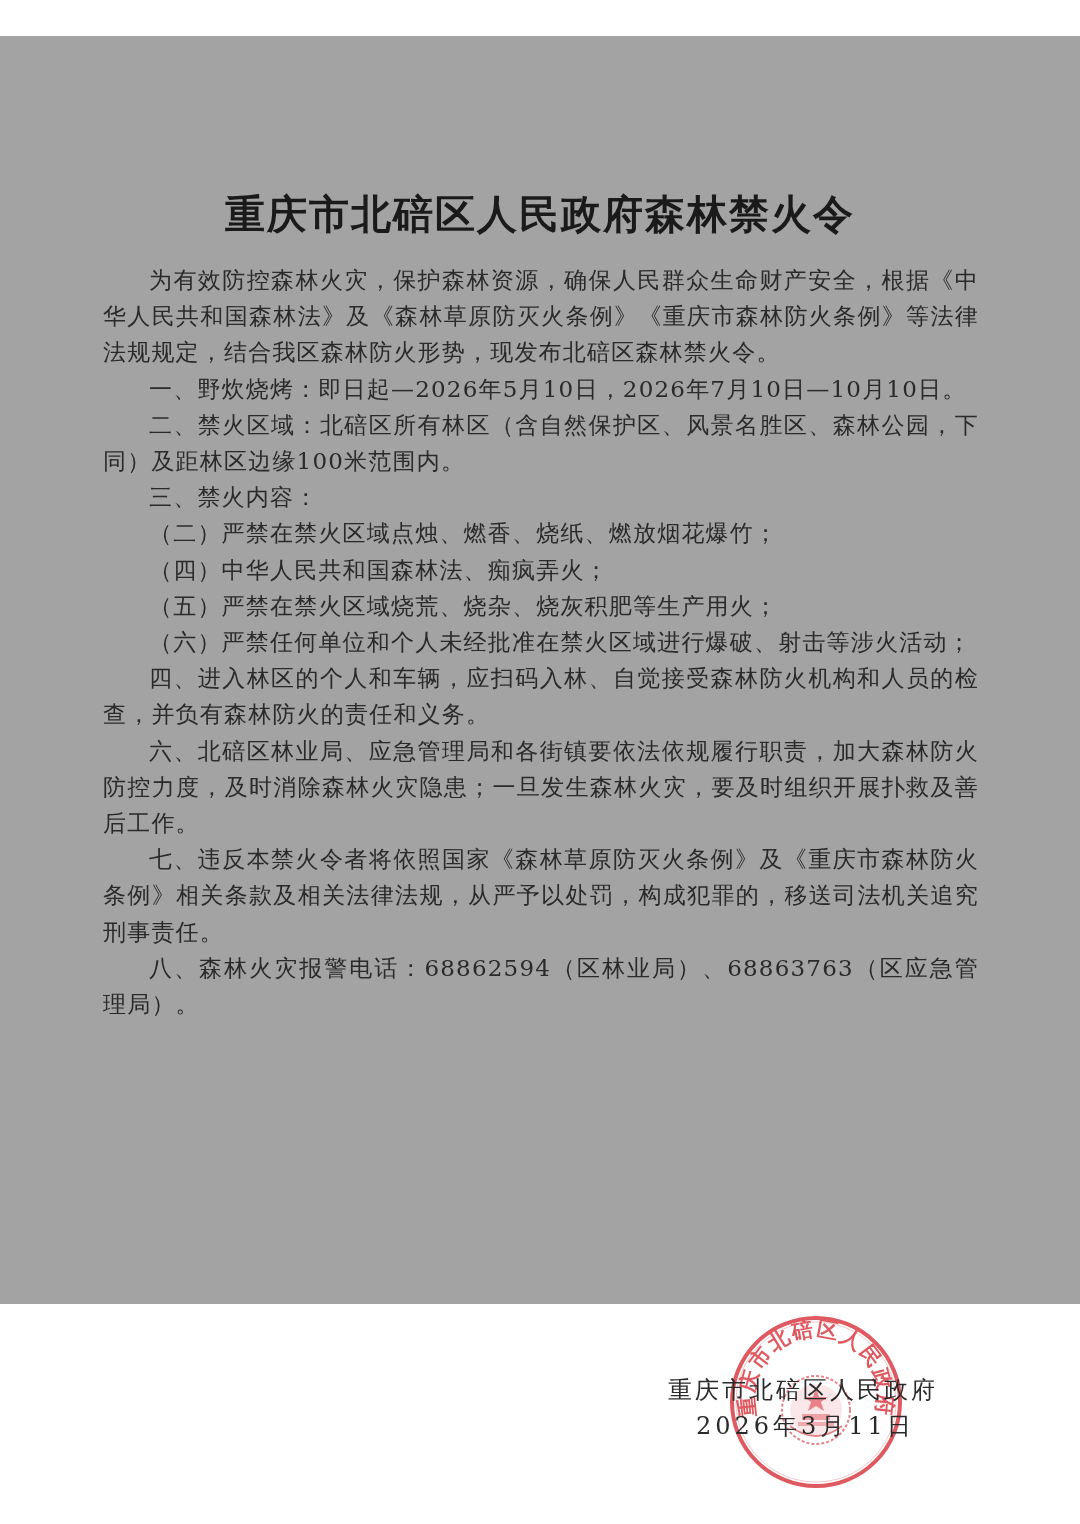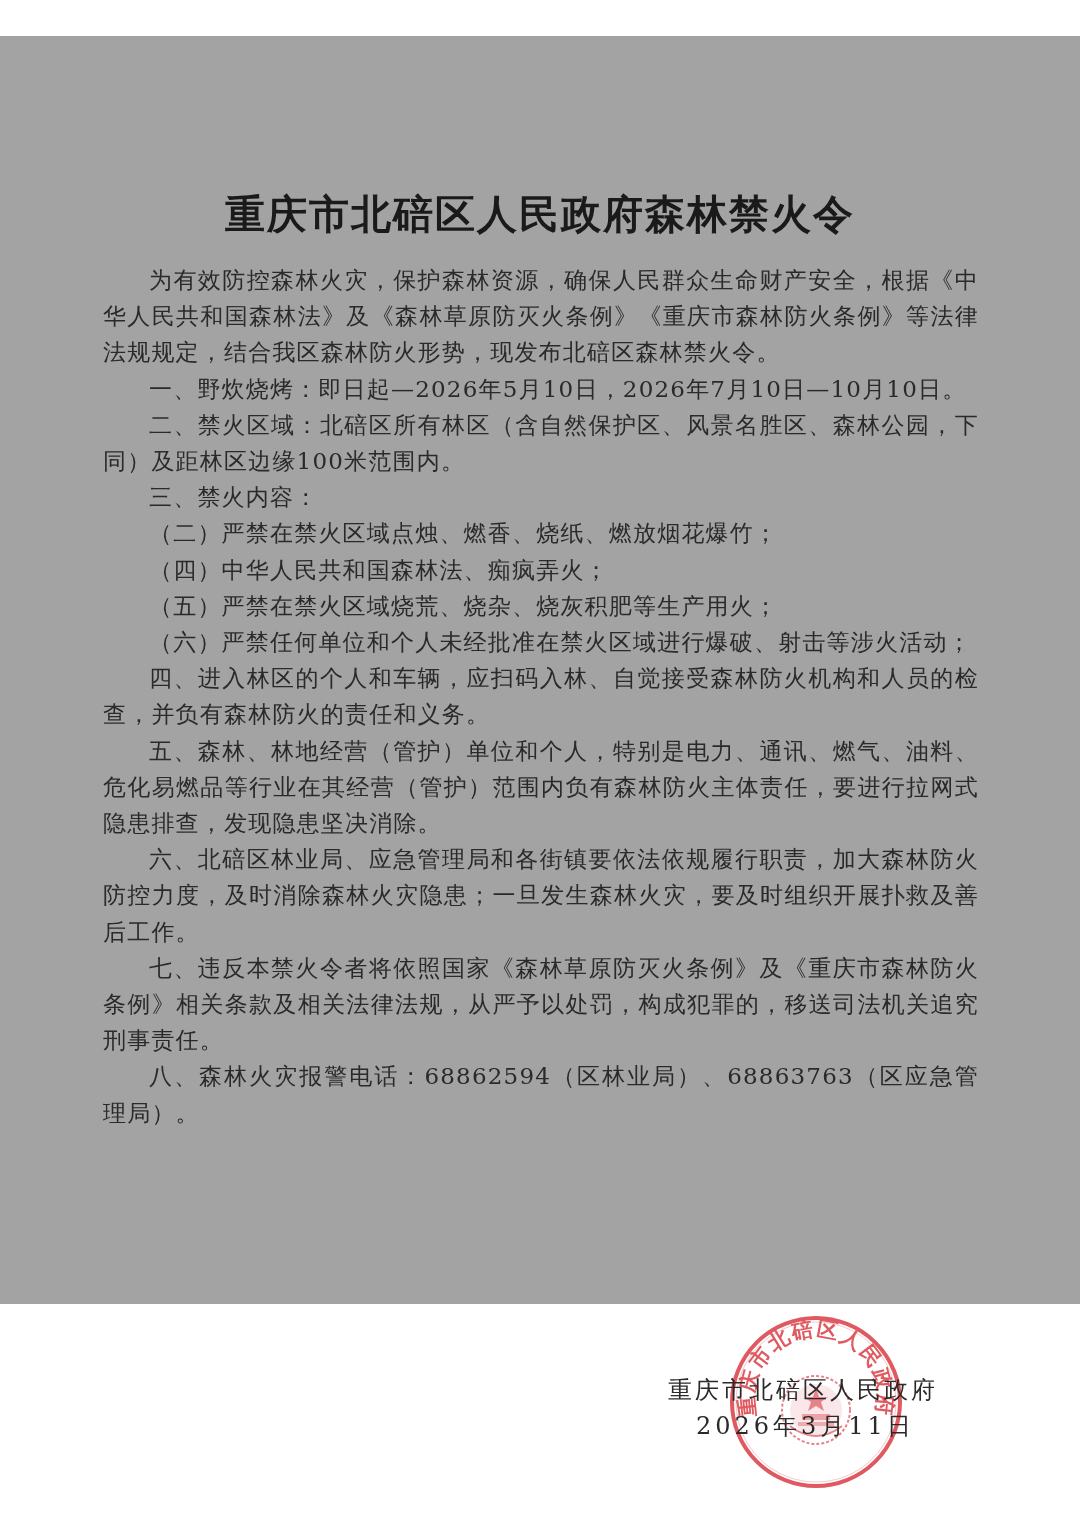--- a/index.html
+++ b/index.html
@@ -111,21 +111,20 @@
     <p class="para">一、野炊烧烤：即日起—2026年5月10日，2026年7月10日—10月10日。</p>
     <p class="para">二、禁火区域：北碚区所有林区（含自然保护区、风景名胜区、森林公园，下同）及距林区边缘100米范围内。</p>
     <p class="para">三、禁火内容：</p>
 
     <p class="sub-item">（二）严禁在禁火区域点烛、燃香、烧纸、燃放烟花爆竹；</p>
     <p class="sub-item">（四）中华人民共和国森林法、痴疯弄火；</p>
     <p class="sub-item">（五）严禁在禁火区域烧荒、烧杂、烧灰积肥等生产用火；</p>
     <p class="sub-item">（六）严禁任何单位和个人未经批准在禁火区域进行爆破、射击等涉火活动；</p>
 
     <p class="para">四、进入林区的个人和车辆，应扫码入林、自觉接受森林防火机构和人员的检查，并负有森林防火的责任和义务。</p>
-    <p class="para">五、森林、林地经营（管护）单位和个人，特别是电力、通讯、燃气、油料、危化易燃品等行业在其经营（管护）范围内负有森林防火主体责任，要进行拉网式隐患排查，发现隐患坚决消除。</p>
     <p class="para">六、北碚区林业局、应急管理局和各街镇要依法依规履行职责，加大森林防火防控力度，及时消除森林火灾隐患；一旦发生森林火灾，要及时组织开展扑救及善后工作。</p>
     <p class="para">七、违反本禁火令者将依照国家《森林草原防灭火条例》及《重庆市森林防火条例》相关条款及相关法律法规，从严予以处罚，构成犯罪的，移送司法机关追究刑事责任。</p>
     <p class="para">八、森林火灾报警电话：68862594（区林业局）、68863763（区应急管理局）。</p>
   </div>
 
   <div class="seal">
     <svg viewBox="0 0 176 176" xmlns="http://www.w3.org/2000/svg">
       <defs>
         <path id="sealArc" d="M 28 100 A 62 62 0 1 1 148 100" fill="none"></path>
       </defs>

